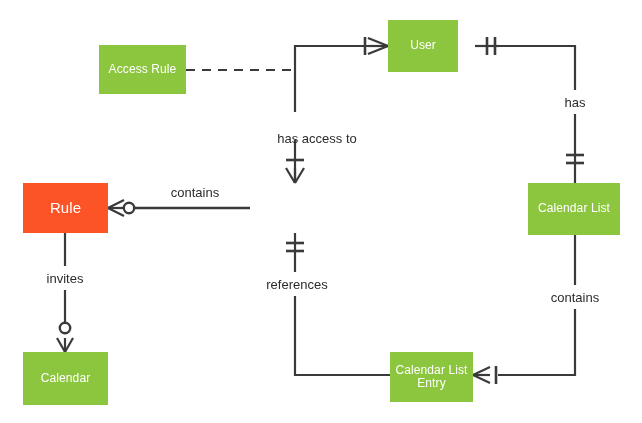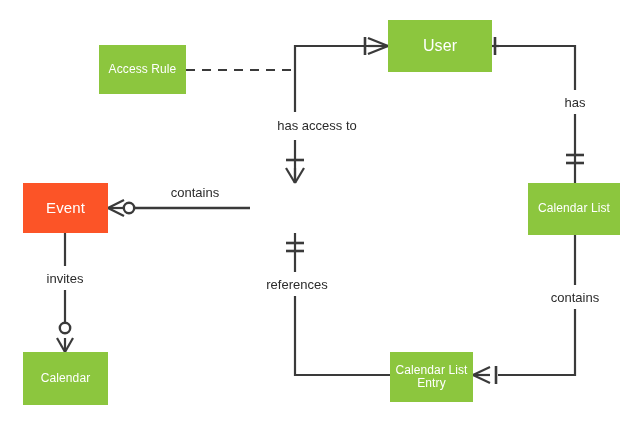--- a/index.html
+++ b/index.html
@@ -132,43 +132,43 @@
         <path d="M 496 366 L 496 384" stroke-width="2.6"></path>
       </g>
 
     </g>
   </svg>
 
   <div class="entity-box entity-green" style="left:99px; top:45px; width:87px; height:49px; font-size:12px;">
     <span class="entity-label">Access Rule</span>
   </div>
 
-  <div class="entity-box entity-green" style="left:388px; top:20px; width:104px; height:52px; font-size:16px;">
+  <div class="entity-box entity-green" style="left:388px; top:20px; width:70px; height:52px; font-size:12px;">
     <span class="entity-label">User</span>
   </div>
 
   <div class="entity-box entity-orange" style="left:23px; top:183px; width:85px; height:50px; font-size:15px;">
-    <span class="entity-label">Event</span>
+    <span class="entity-label">Rule</span>
   </div>
 
 
   <div class="entity-box entity-green" style="left:528px; top:183px; width:92px; height:52px; font-size:12px;">
     <span class="entity-label">Calendar List</span>
   </div>
 
   <div class="entity-box entity-green" style="left:23px; top:352px; width:85px; height:53px; font-size:12px;">
     <span class="entity-label">Calendar</span>
   </div>
 
   <div class="entity-box entity-green" style="left:390px; top:352px; width:83px; height:50px; font-size:12px;">
     <span class="entity-label">Calendar List
 Entry</span>
   </div>
 
-  <div class="rel-label" style="left:295px; top:125px;padding-left:44px;">has access to</div>
+  <div class="rel-label" style="left:295px; top:138px;padding-left:44px;">has access to</div>
 
   <div class="rel-label" style="left:575px; top:102px;">has</div>
 
   <div class="rel-label" style="left:195px; top:192px;">contains</div>
 
   <div class="rel-label" style="left:65px; top:278px;">invites</div>
 
   <div class="rel-label" style="left:297px; top:284px;">references</div>
 
   <div class="rel-label" style="left:575px; top:297px;">contains</div>

